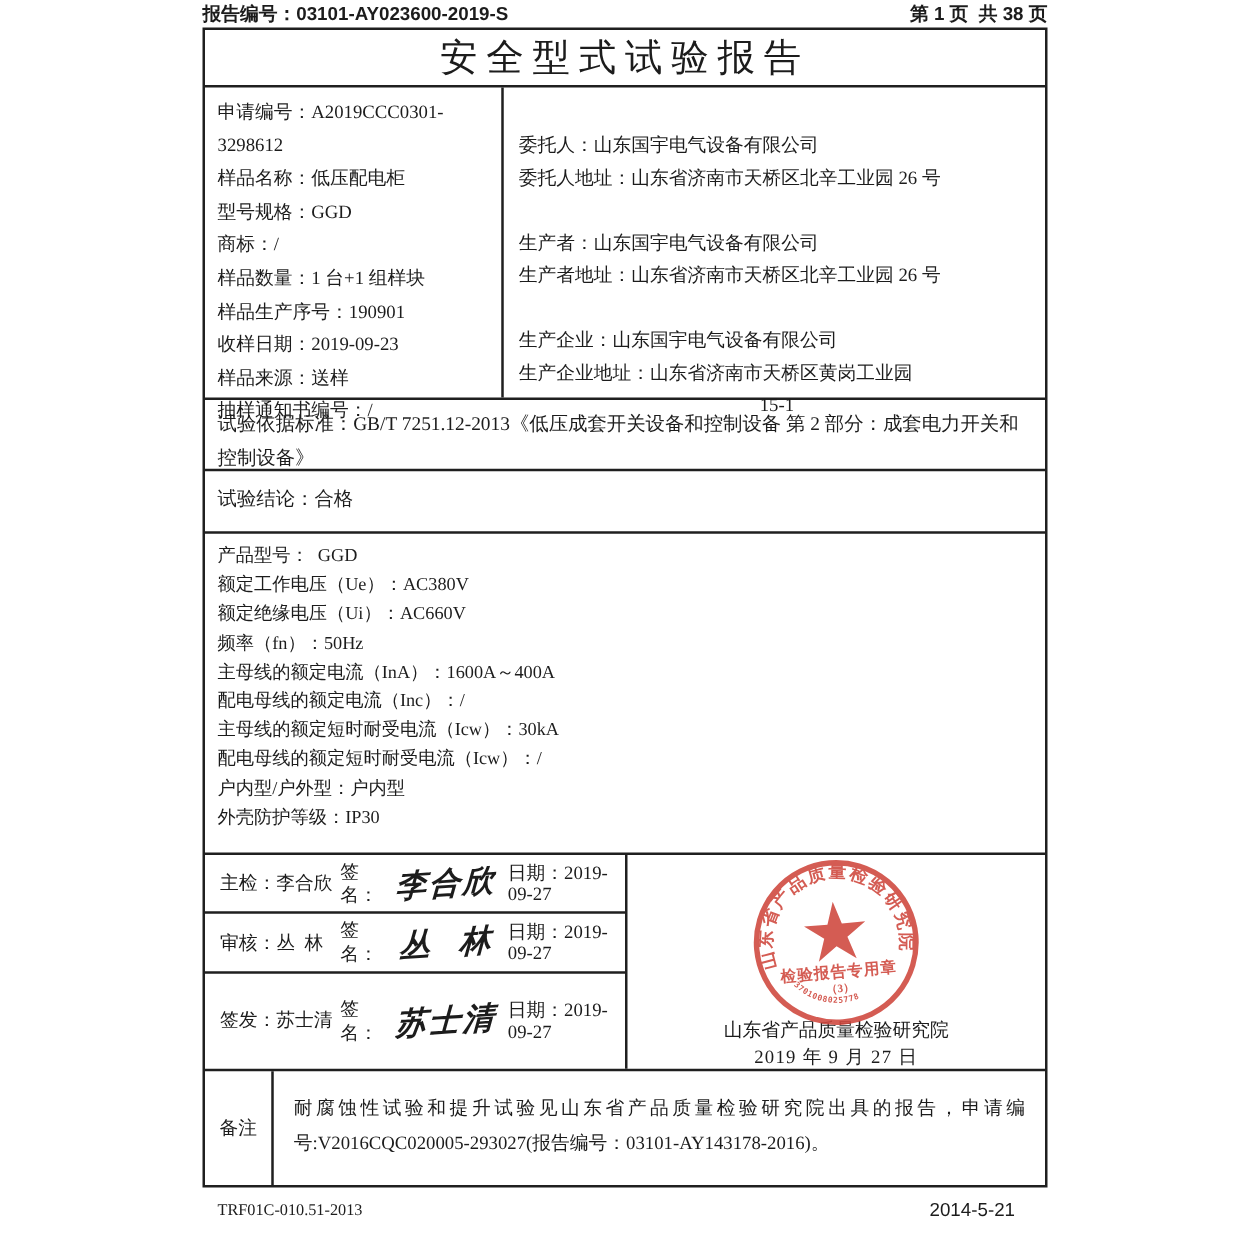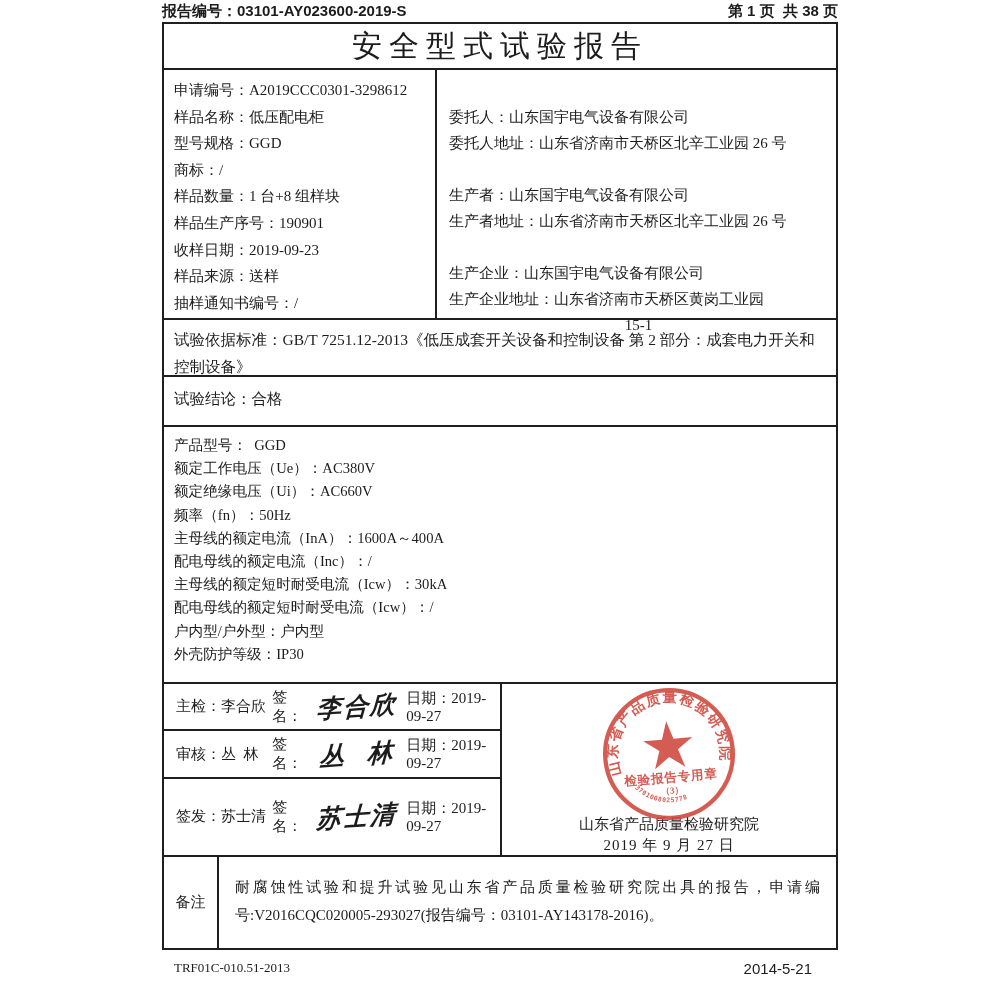--- a/index.html
+++ b/index.html
@@ -18,21 +18,21 @@
   
   .doc-table{position:absolute;left:162px;top:22px;width:676px;height:928px;
     border:2px solid #1f1f1f;box-sizing:border-box;display:flex;flex-direction:column;}
   .sec{box-sizing:border-box;border-bottom:2px solid #1f1f1f;}
   .sec:last-child{border-bottom:none;}
 
   .sec-title{height:46px;display:flex;align-items:center;justify-content:center;
     font-size:30px;font-weight:400;letter-spacing:7px;}
 
   .sec-info{height:250px;display:flex;}
-  .info-left{width:273px;box-sizing:border-box;border-right:2px solid #1f1f1f;
+  .info-left{width:239px;box-sizing:border-box;border-right:2px solid #1f1f1f;
     padding:7px 8px 0 10px;font-size:15px;line-height:26.6px;}
   .info-right{flex:1;padding:8px 8px 0 12px;font-size:15px;line-height:26px;box-sizing:border-box;}
   .info-group{margin-bottom:23px;margin-top:26px;}
   .addr-line2{text-align:center;}
 
   .sec-standards{height:57px;padding:6px 10px 0 10px;font-size:15.5px;line-height:27px;box-sizing:border-box;}
   .sec-conclusion{height:50px;padding:12px 10px 0 10px;font-size:15.5px;box-sizing:border-box;}
 
   .sec-coverage{height:257px;padding:7px 10px 0 10px;font-size:14.6px;line-height:23.2px;box-sizing:border-box;}
 
@@ -77,21 +77,21 @@
 <div class="doc-table">
 
   <div class="sec sec-title">安全型式试验报告</div>
 
   <div class="sec sec-info">
     <div class="info-left">
       <div>申请编号：A2019CCC0301-3298612</div>
       <div>样品名称：低压配电柜</div>
       <div>型号规格：GGD</div>
       <div>商标：/</div>
-      <div>样品数量：1 台+8 组样块</div>
+      <div>样品数量：1 台+1 组样块</div>
       <div>样品生产序号：190901</div>
       <div>收样日期：2019-09-23</div>
       <div>样品来源：送样</div>
       <div>抽样通知书编号：/</div>
     </div>
     <div class="info-right">
       <div class="info-group">
         <div>委托人：山东国宇电气设备有限公司</div>
         <div>委托人地址：山东省济南市天桥区北辛工业园 26 号</div>
       </div>

